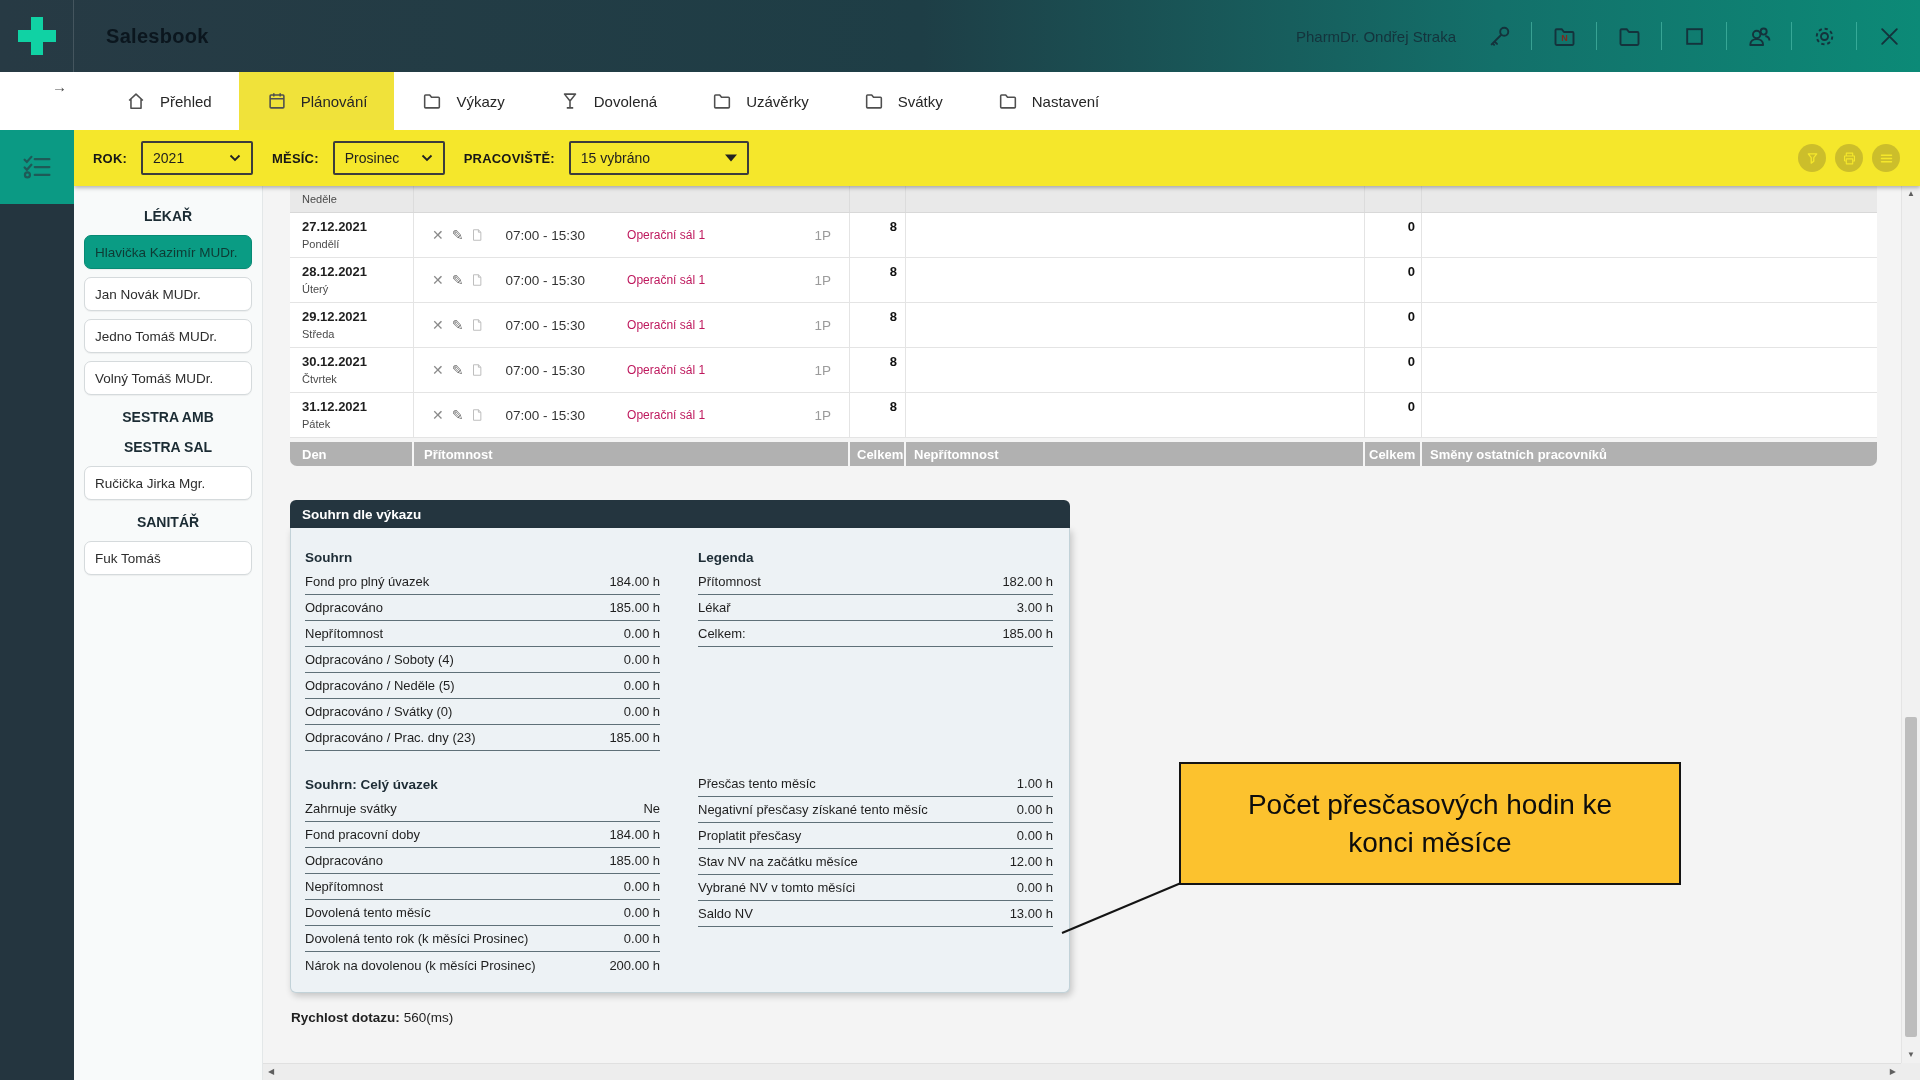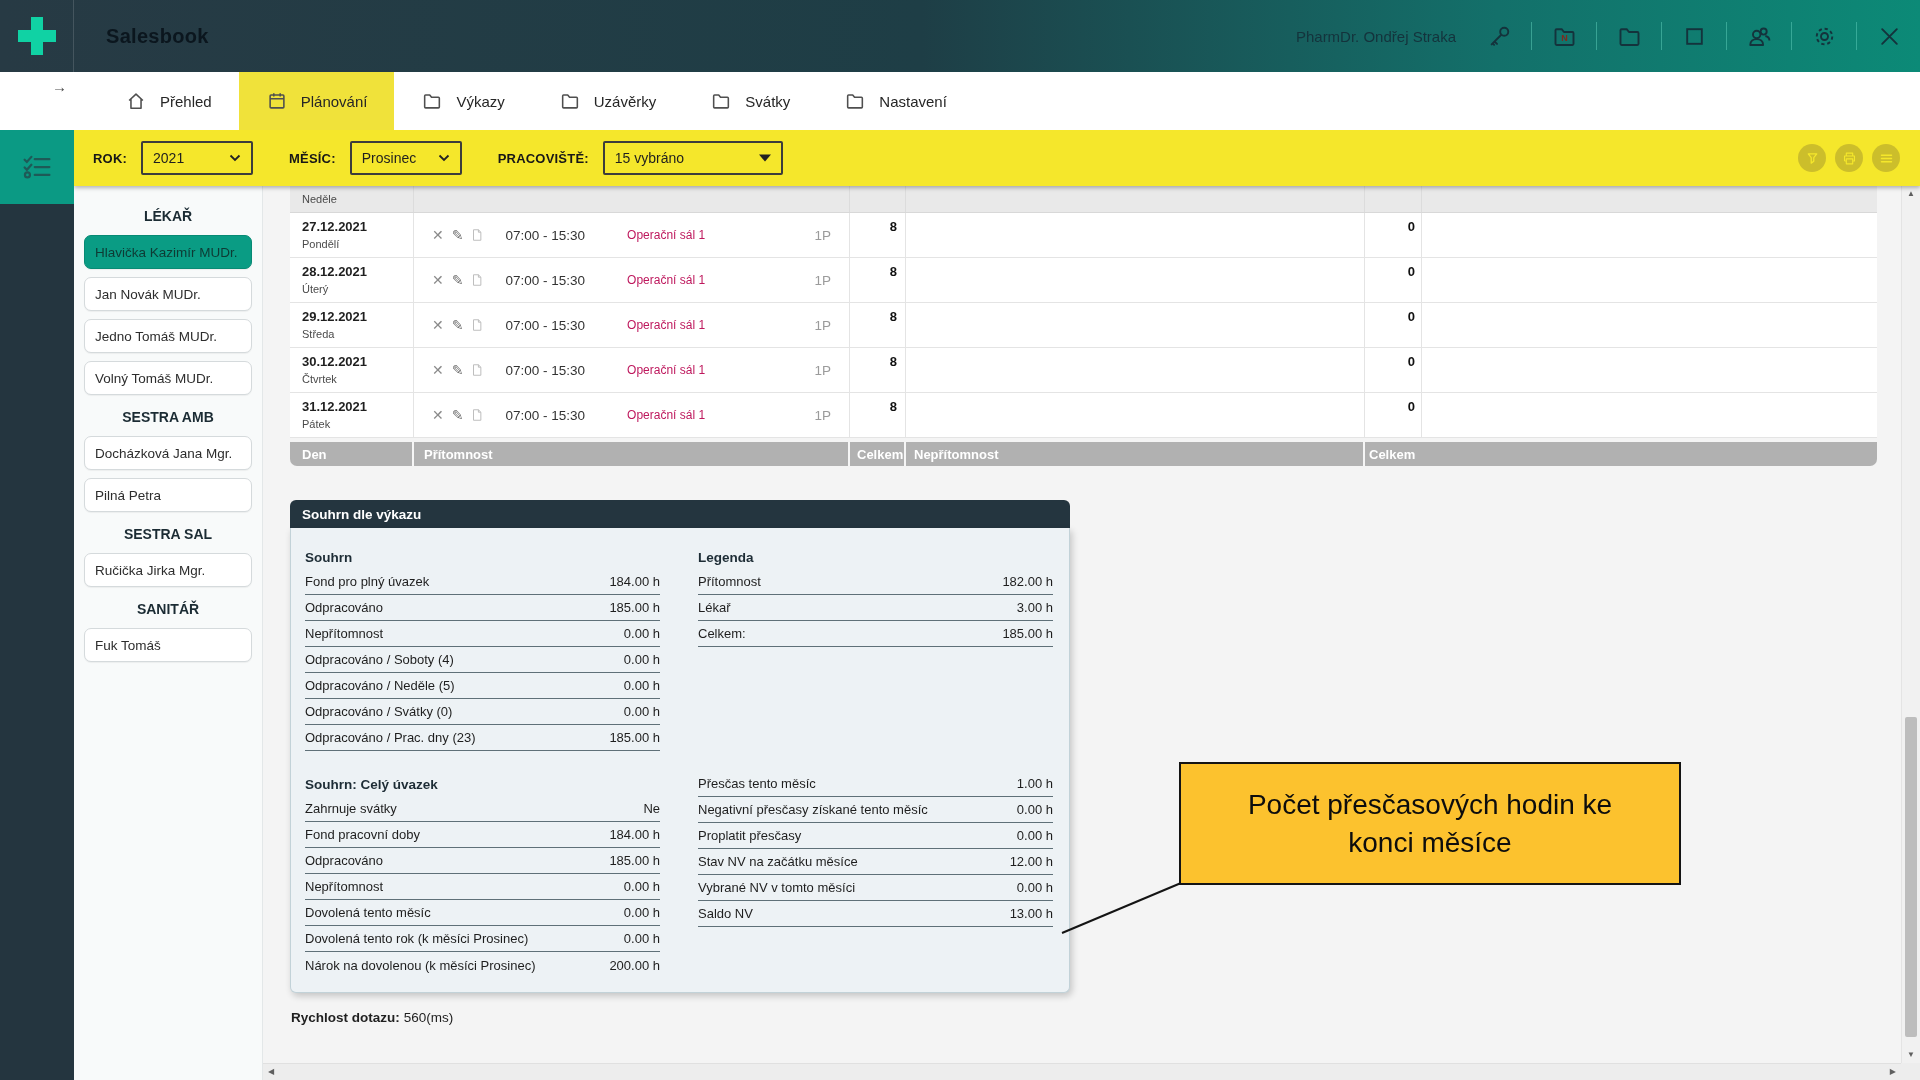--- a/index.html
+++ b/index.html
@@ -30,21 +30,21 @@
 .tab svg { width:22px; height:22px; color:#4f4f4f; }
 .tab.active { background:#f0e23a; }
 
 
 .filter-bar { position:absolute; top:130px; left:74px; right:0; height:56px; background:#f5e72b;
   display:flex; align-items:center; box-shadow:0 2px 4px rgba(0,0,0,.28); z-index:4; }
 .f-label { font-size:13px; font-weight:bold; color:#171717; letter-spacing:.2px; }
 .f-select { height:34px; border:2px solid #3c3c3c; border-radius:2px; display:flex; align-items:center;
   justify-content:space-between; padding:0 10px; font-size:14px; color:#1f1f1f; cursor:pointer; background:transparent; }
 .f-select svg { width:12px; height:8px; color:#222; }
-.ml19 { margin-left:19px; } .ml14 { margin-left:14px; } .ml36 { margin-left:36px; }
+.ml19 { margin-left:19px; } .ml14 { margin-left:14px; } .ml36 { margin-left:19px; }
 .w112 { width:112px; } .w180 { width:180px; }
 .f-circles { margin-left:auto; margin-right:20px; display:flex; gap:9px; }
 .f-circle { width:28px; height:28px; border-radius:50%; background:#ccbe2b; display:flex; align-items:center;
   justify-content:center; color:#f5e72b; cursor:pointer; }
 .f-circle svg { width:17px; height:17px; }
 
 
 .teal-square { position:absolute; top:130px; left:0; width:74px; height:74px; background:#0b9a84;
   display:flex; align-items:center; justify-content:center; z-index:4; }
 .teal-square svg { width:36px; height:36px; }
@@ -206,20 +206,26 @@
       <span>Plánování</span>
     </div>
     <div class="tab">
       <svg viewBox="0 0 24 24" fill="none" stroke="currentColor" stroke-width="1.7" stroke-linejoin="round">
           <path d="M4 18.5 V6.5 a1 1 0 0 1 1-1 h4.5 l2 2.5 H19 a1 1 0 0 1 1 1 v9.5 a1 1 0 0 1-1 1 H5 a1 1 0 0 1-1-1 Z"></path>
         </svg>
       <span>Výkazy</span>
     </div>
     <div class="tab">
       <svg viewBox="0 0 24 24" fill="none" stroke="currentColor" stroke-width="1.7" stroke-linejoin="round">
+          <path d="M6 4.5 H18 L12 12 Z M12 12 V19 M8.5 19.5 H15.5"></path>
+        </svg>
+      <span>Dovolená</span>
+    </div>
+    <div class="tab">
+      <svg viewBox="0 0 24 24" fill="none" stroke="currentColor" stroke-width="1.7" stroke-linejoin="round">
           <path d="M4 18.5 V6.5 a1 1 0 0 1 1-1 h4.5 l2 2.5 H19 a1 1 0 0 1 1 1 v9.5 a1 1 0 0 1-1 1 H5 a1 1 0 0 1-1-1 Z"></path>
         </svg>
       <span>Uzávěrky</span>
     </div>
     <div class="tab">
       <svg viewBox="0 0 24 24" fill="none" stroke="currentColor" stroke-width="1.7" stroke-linejoin="round">
           <path d="M4 18.5 V6.5 a1 1 0 0 1 1-1 h4.5 l2 2.5 H19 a1 1 0 0 1 1 1 v9.5 a1 1 0 0 1-1 1 H5 a1 1 0 0 1-1-1 Z"></path>
         </svg>
       <span>Svátky</span>
     </div>
@@ -295,28 +301,20 @@
           <div class="emp-btn">
     <span class="emp-name">Jedno Tomáš MUDr.</span>
   </div>
           <div class="emp-btn">
     <span class="emp-name">Volný Tomáš MUDr.</span>
   </div>
         </div>
   </div>
       <div class="emp-group">
     <div class="emp-group-title">SESTRA AMB</div>
-    <div class="emp-items">
-          <div class="emp-btn">
-    <span class="emp-name">Docházková Jana Mgr.</span>
-  </div>
-          <div class="emp-btn">
-    <span class="emp-name">Pilná Petra</span>
-  </div>
-        </div>
   </div>
       <div class="emp-group">
     <div class="emp-group-title">SESTRA SAL</div>
     <div class="emp-items">
           <div class="emp-btn">
     <span class="emp-name">Ručička Jirka Mgr.</span>
   </div>
         </div>
   </div>
       <div class="emp-group">
@@ -460,20 +458,21 @@
     <div class="c-sme"></div>
   </div>
       </div>
 
     <div class="tfoot">
       <div class="tf-den">Den</div>
       <div class="tf-pri">Přítomnost</div>
       <div class="tf-cel">Celkem</div>
       <div class="tf-nep">Nepřítomnost</div>
       <div class="tf-cel2">Celkem</div>
+      <div class="tf-sme">Směny ostatních pracovníků</div>
     </div>
   </div>
 
   <div class="summary">
     <div class="summary-header">Souhrn dle výkazu</div>
     <div class="summary-body">
       <div class="summary-grid">
           <div class="ssec">
     <div class="ssec-title">Souhrn</div>
     <div class="ssec-rows">

